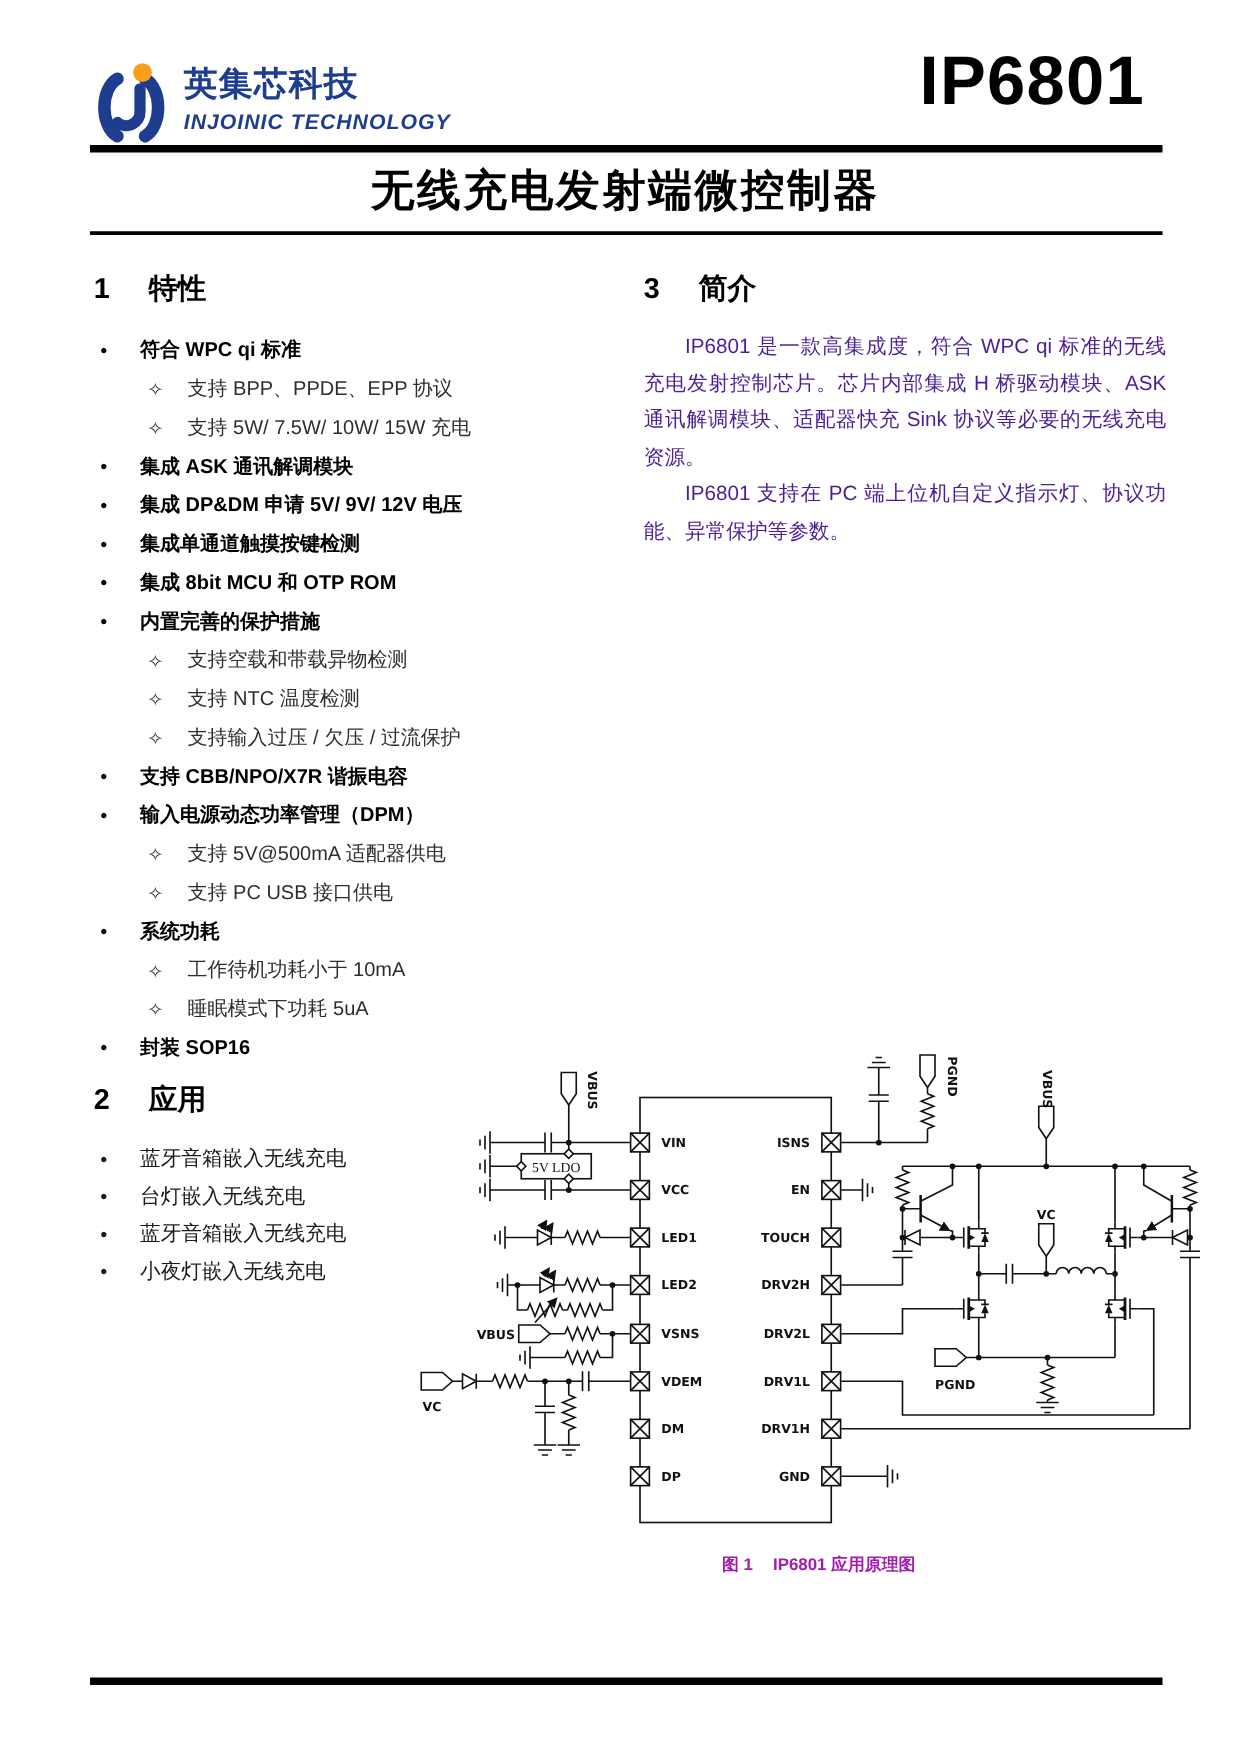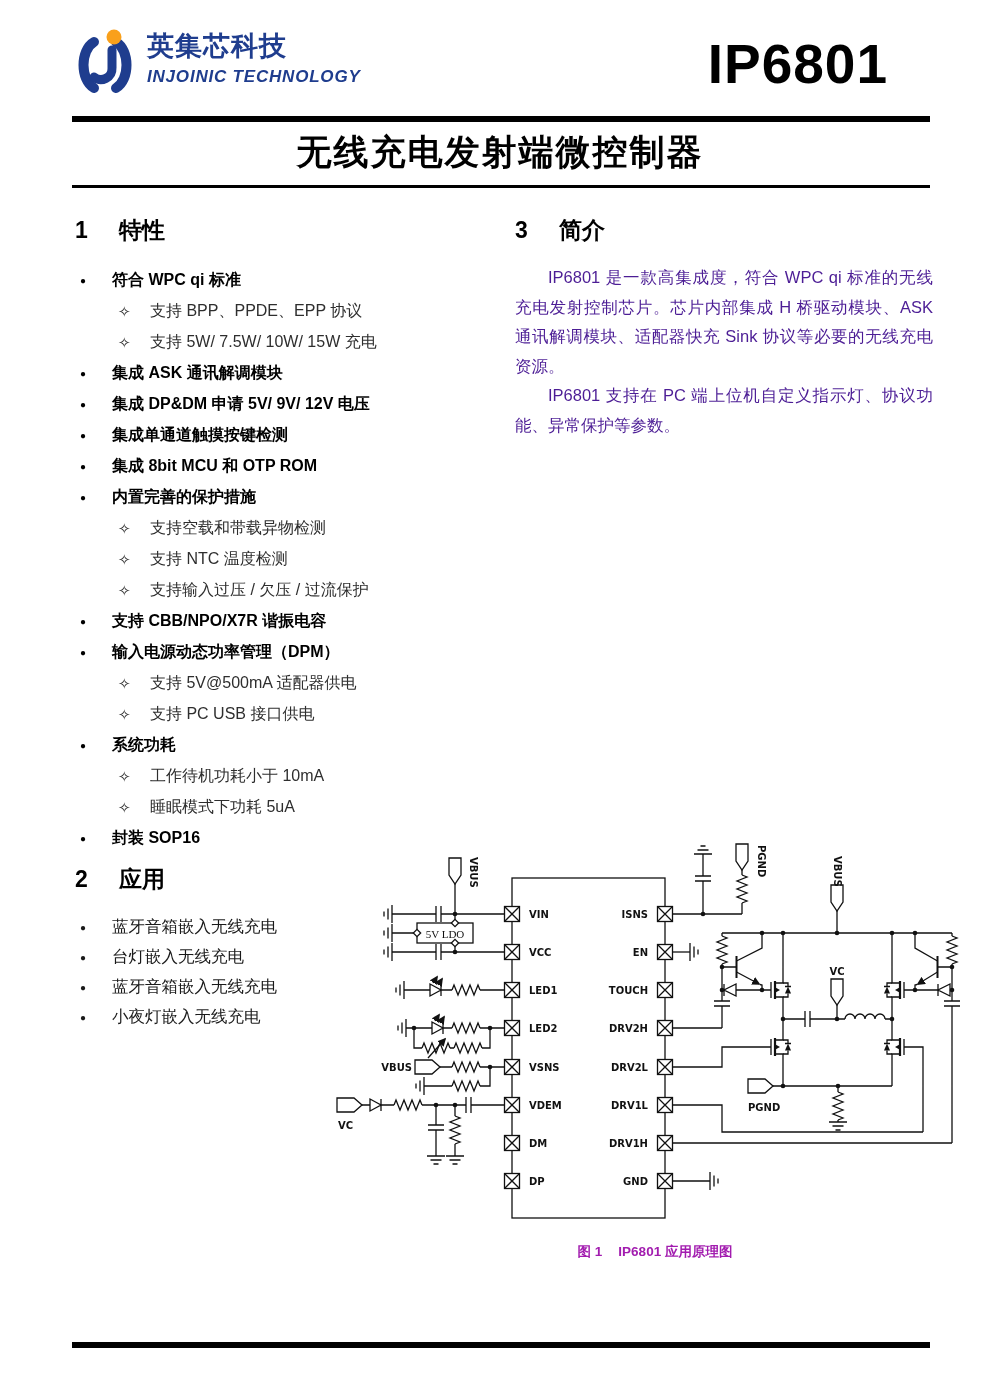--- a/index.html
+++ b/index.html
@@ -1,23 +1,23 @@
 <!DOCTYPE html>
 <html><head>
 <meta charset="utf-8">
 <style>
   html,body{margin:0;padding:0;background:#e8e8e8;}
   .page{position:relative;width:1000px;height:1400px;background:#ffffff;margin:0 auto;
         font-family:"Liberation Sans",sans-serif;color:#000;overflow:hidden;}
   
-  .logo{position:absolute;left:73px;top:26px;display:flex;align-items:flex-start;}
+  .logo{position:absolute;left:73px;top:47px;display:flex;align-items:flex-start;}
   .logo-text{margin-left:10px;}
   .logo-cn{font-size:27px;font-weight:bold;color:#1f3d8e;letter-spacing:1px;line-height:40px;}
   .logo-en{font-size:17px;font-weight:bold;color:#1f3d8e;letter-spacing:0.8px;margin-top:1px;font-style:italic;}
-  .partno{position:absolute;right:112px;top:32px;font-size:55px;font-weight:bold;letter-spacing:1px;}
+  .partno{position:absolute;right:84px;top:32px;font-size:55px;font-weight:bold;letter-spacing:1px;}
   .rule{position:absolute;left:72px;width:858px;background:#000;}
   .rule1{top:116px;height:6px;}
   .rule2{top:185px;height:3px;}
   .rule3{top:1342px;height:6px;}
   .doc-title{position:absolute;left:0;top:129px;width:1000px;text-align:center;
              font-size:35px;font-weight:bold;letter-spacing:2px;font-family:Liberation Mono, monospace;}
   
   .col{position:absolute;top:205px;}
   .col-left{left:75px;width:410px;}
   .col-right{left:515px;width:418px;}

